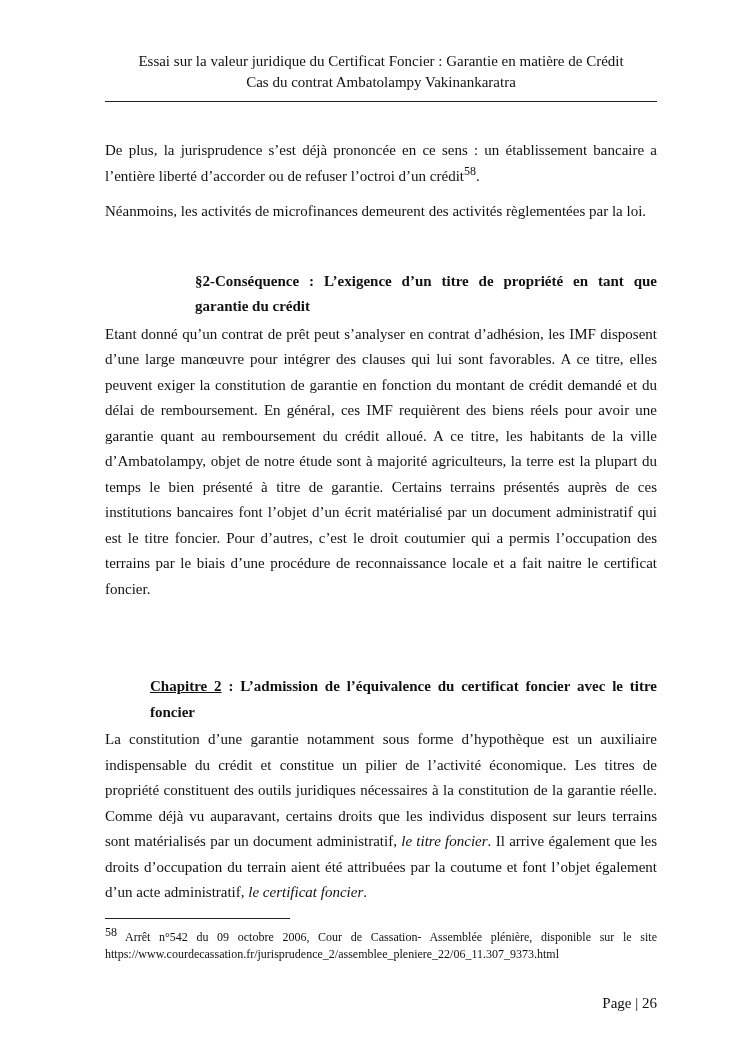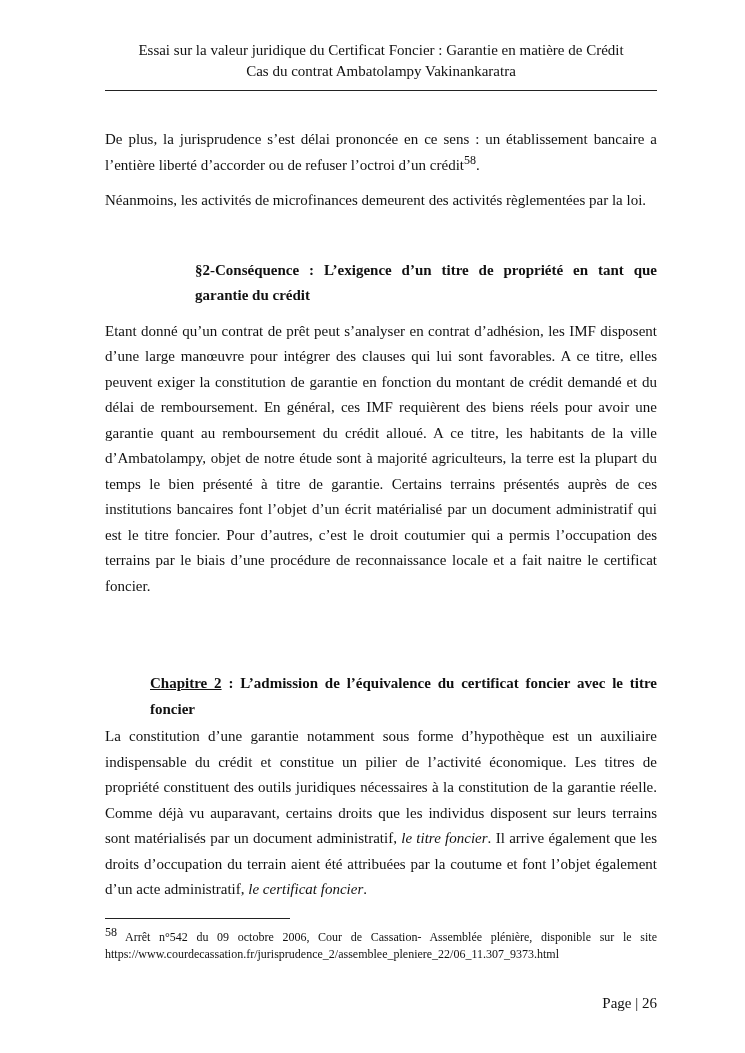--- a/index.html
+++ b/index.html
@@ -5,21 +5,21 @@
   * { margin: 0; padding: 0; box-sizing: border-box; }
   html, body { background: #ffffff; }
   .page {
     position: relative;
     width: 745px;
     height: 1053px;
     background: #ffffff;
     color: #111;
     font-family: "Liberation Serif", serif;
     font-size: 15px;
-    padding: 40px 88px 0 105px;
+    padding: 51px 88px 0 105px;
     overflow: hidden;
   }
   
   .doc-header { text-align: center; line-height: 1.4; }
   .doc-header .title-line { font-size: 15px; }
   .header-rule {
     margin-top: 8px;
     border-bottom: 1.2px solid #222;
     height: 0;
   }
@@ -34,21 +34,21 @@
     font-size: 12px;
     vertical-align: super;
     line-height: 0;
   }
   .heading {
     font-weight: bold;
     text-align: justify;
     line-height: 1.7;
     font-size: 15px;
   }
-  .heading-sec2 { margin-left: 90px; margin-top: 44px; margin-bottom: 10px; }
+  .heading-sec2 { margin-left: 90px; margin-top: 44px; margin-bottom: 2px; }
   .heading-chap2 { margin-left: 45px; margin-top: 72px; margin-bottom: 2px; font-family: Liberation Serif, serif; }
   .underlined { text-decoration: underline; }
   .italic { font-style: italic; }
   
   .footnote {
     position: absolute;
     left: 105px;
     right: 88px;
     top: 918px;
   }
@@ -80,21 +80,21 @@
 <div class="page">
 
   <header class="doc-header">
     <div class="title-line">Essai sur la valeur juridique du Certificat Foncier : Garantie en matière de Crédit</div>
     <div class="title-line">Cas du contrat Ambatolampy Vakinankaratra</div>
     <div class="header-rule"></div>
   </header>
 
   <main class="doc-main">
 
-    <p class="para"><span>De plus, la jurisprudence s’est délai prononcée en ce sens : un établissement bancaire a l’entière liberté d’accorder ou de refuser l’octroi d’un crédit</span><sup>58</sup><span>.</span></p>
+    <p class="para"><span>De plus, la jurisprudence s’est déjà prononcée en ce sens : un établissement bancaire a l’entière liberté d’accorder ou de refuser l’octroi d’un crédit</span><sup>58</sup><span>.</span></p>
 
     <p class="para">Néanmoins, les activités de microfinances demeurent des activités règlementées par la loi.</p>
 
     <h2 class="heading heading-sec2">§2-Conséquence :  L’exigence d’un titre de propriété en tant que garantie du crédit</h2>
 
     <p class="para">Etant donné qu’un contrat de prêt peut s’analyser en contrat d’adhésion, les IMF disposent d’une large manœuvre pour intégrer des clauses qui lui sont favorables. A ce titre, elles peuvent exiger la constitution de garantie en fonction du montant de crédit demandé et du délai de remboursement. En général, ces IMF requièrent des biens réels pour avoir une garantie quant au remboursement du crédit alloué. A ce titre, les habitants de la ville d’Ambatolampy, objet de  notre étude sont à majorité agriculteurs, la terre est la plupart du temps le bien présenté à titre de garantie. Certains terrains présentés auprès de ces institutions bancaires font l’objet d’un écrit matérialisé par un document administratif qui est le titre foncier. Pour d’autres, c’est le droit coutumier qui a permis l’occupation des terrains par le biais d’une procédure de reconnaissance locale et a fait naitre le certificat foncier.</p>
 
     <h2 class="heading heading-chap2"><span class="underlined">Chapitre 2</span><span> : L’admission de l’équivalence du certificat foncier avec le titre foncier</span></h2>
 
     <p class="para"><span>La constitution d’une garantie notamment sous forme d’hypothèque est un auxiliaire indispensable du crédit et constitue un pilier de l’activité économique. Les titres de propriété constituent des outils juridiques nécessaires à la constitution de la garantie réelle. Comme déjà vu auparavant, certains droits que  les individus  disposent sur leurs terrains sont matérialisés par un document administratif, </span><em class="italic">le titre foncier</em><span>. Il arrive également que les droits d’occupation du terrain aient été attribuées par la coutume et font l’objet également d’un acte administratif, </span><em class="italic">le certificat foncier</em><span>.</span></p>

